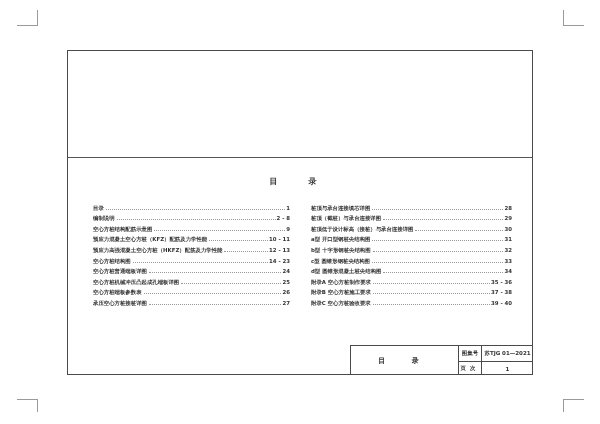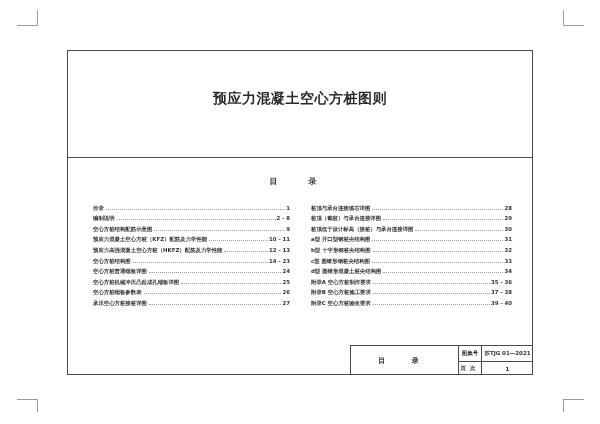--- a/index.html
+++ b/index.html
@@ -64,21 +64,20 @@
   </style>
 </head>
 <body>
 
 <div class="crop tl"></div>
 <div class="crop tr"></div>
 <div class="crop bl"></div>
 <div class="crop br"></div>
 
 <div class="frame">
-  <div class="main-title">预应力混凝土空心方桩图则</div>
   <div class="divider"></div>
   <div class="toc-heading">目 录</div>
 
   <div class="toc-col left">
     <div class="toc-row">
         <span class="label">目录</span>
         <span class="dots"></span>
         <span class="page">1</span>
       </div>
     <div class="toc-row">

